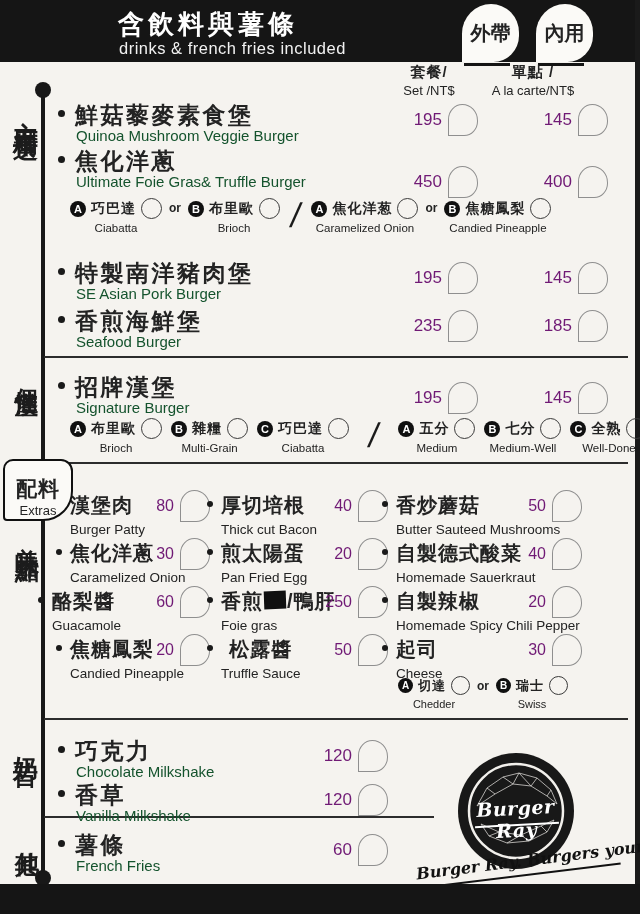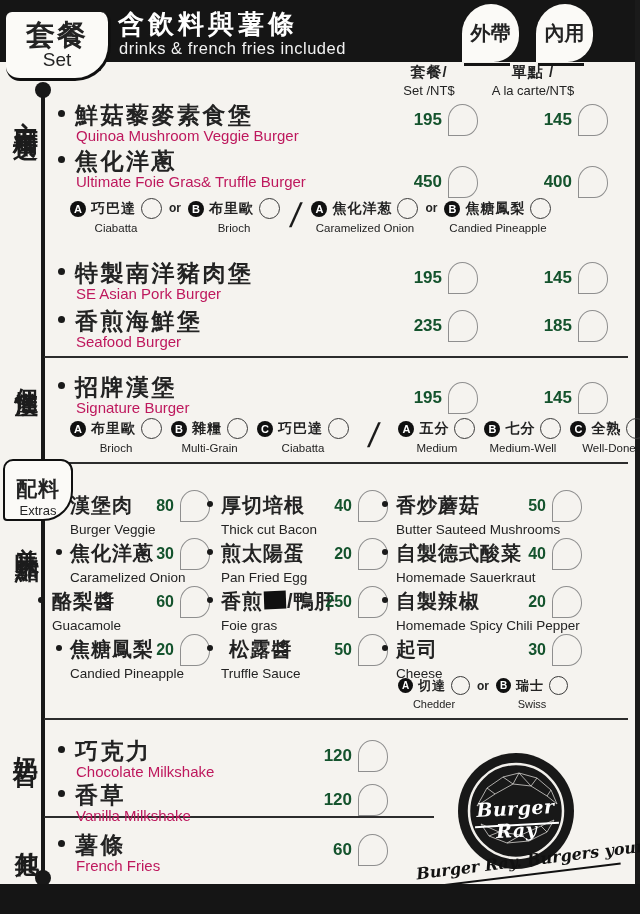--- a/index.html
+++ b/index.html
@@ -47,23 +47,23 @@
   .extras-bubble { position:absolute; left:3px; top:459px; width:66px; height:58px; background:#fbfaf7;
                    border:2.5px solid #101010; border-radius:10px 12px 30px 4px; z-index:3;
                    display:flex; flex-direction:column; align-items:center; justify-content:center; }
   .extras-bubble .zh { font-size:21px; font-weight:bold; letter-spacing:1px;margin-top:13px; }
   .extras-bubble .en { font-size:13px; }
 
   
   .mrow { position:absolute; left:0; width:640px; }
   .bullet { position:absolute; left:58px; top:10px; width:7px; height:7px; border-radius:50%; background:#1a1a1a; }
   .m-zh { position:absolute; left:75px; top:0; font-size:23px; font-weight:600; letter-spacing:2.5px; white-space:nowrap; }
-  .m-en { position:absolute; left:76px; top:27px; font-size:15px; color:#be185d; white-space:nowrap; }
+  .m-en { position:absolute; left:76px; top:27px; font-size:15px; color:#14532d; white-space:nowrap; }
   .pgrp { position:absolute; display:flex; align-items:center; gap:6px; }
-  .pnum { font-size:17px; min-width:34px; text-align:right; color:#14532d;font-weight:bold; }
+  .pnum { font-size:17px; min-width:34px; text-align:right; color:#701a75; }
   .drop { width:28px; height:30px; border:1.7px solid #8f8f8f; border-radius:48% 52% 46% 0; }
 
   
   .optrow { position:absolute; display:flex; align-items:flex-start; }
   .opt { display:flex; flex-direction:column; align-items:center; }
   .opt-top { display:flex; align-items:center; gap:5px; }
   .badge { width:16px; height:16px; border-radius:50%; background:#101010; color:#fff; font-size:11px;
            font-weight:bold; display:flex; align-items:center; justify-content:center; flex:0 0 auto; }
   .opt-zh { font-size:14px; font-weight:600; letter-spacing:1px; white-space:nowrap; }
   .ocircle { width:19px; height:19px; border:1.6px solid #3a3a3a; border-radius:50%; flex:0 0 auto; }
@@ -93,24 +93,20 @@
              color:#111; text-align:center; border-bottom:2.5px solid #111; padding-bottom:4px; white-space:nowrap; }
 </style>
 </head>
 <body>
 
 <div class="page">
 
   <div class="topbar"></div>
   <div class="rightedge"></div>
 
-  <div class="set-bubble">
-    <div class="zh">套餐</div>
-    <div class="en">Set</div>
-  </div>
   <div class="hdr-zh">含飲料與薯條</div>
   <div class="hdr-en">drinks &amp; french fries included</div>
 
   <div class="balloon-line bl1"></div>
   <div class="balloon-line bl2"></div>
   <div class="balloon b1">
     <span>外帶</span>
   </div>
   <div class="balloon b2">
     <span>內用</span>
@@ -301,21 +297,21 @@
   </div>
 
   <div class="extras-bubble">
     <div class="zh">配料</div>
     <div class="en">Extras</div>
   </div>
 
   <div class="ex" style="left:70px; top:492px;">
     <span class="exb"></span>
     <span class="ex-zh">漢堡肉</span>
-    <div class="ex-en">Burger Veggie</div>
+    <div class="ex-en">Burger Patty</div>
   </div>
   <div class="pgrp exp" style="left:140px; top:490px;justify-content:center;">
     <span class="pnum">80</span>
     <span class="drop"></span>
   </div>
 
   <div class="ex" style="left:70px; top:540px;">
     <span class="exb"></span>
     <span class="ex-zh">焦化洋蔥</span>
     <div class="ex-en">Caramelized Onion</div>

